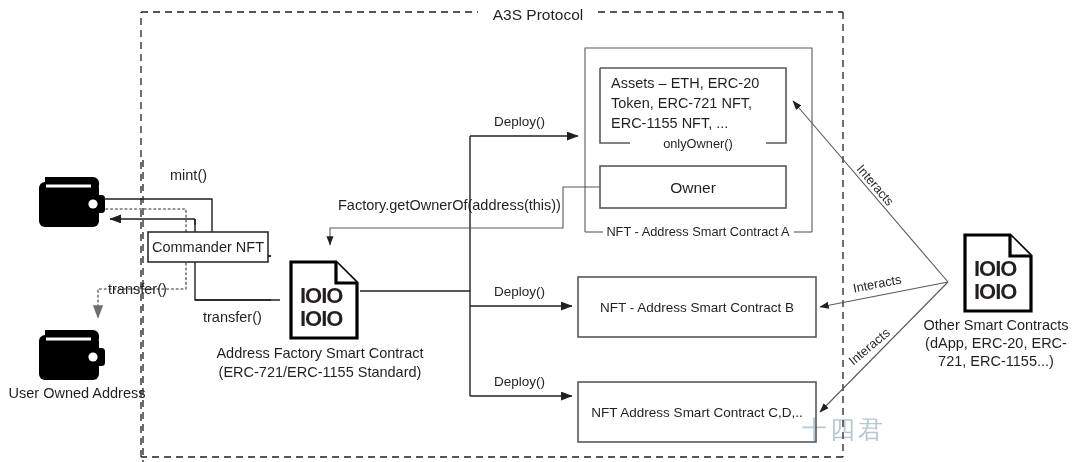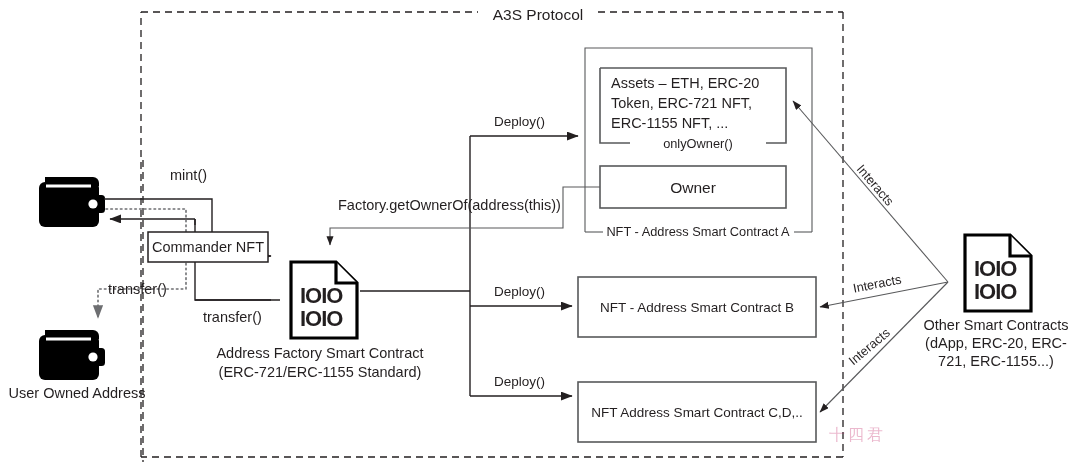--- a/index.html
+++ b/index.html
@@ -15,21 +15,21 @@
   .t15{font-size:14.5px;}
   .t14{font-size:13.5px;}
   .t13{font-size:12.8px;}
   .boxline{fill:#ffffff;stroke:#58595b;stroke-width:1.6;}
   .boxline2{fill:#ffffff;stroke:#231f20;stroke-width:1.5;}
   .thin{stroke:#231f20;stroke-width:1.4;fill:none;}
   .hair{stroke:#58595b;stroke-width:1.1;fill:none;}
   .dashline{stroke:#231f20;stroke-width:1.3;fill:none;stroke-dasharray:7 5;}
   .dotline{stroke:#6d6e71;stroke-width:1.6;fill:none;stroke-dasharray:1.6 3.2;stroke-linecap:round;}
   .wm{position:absolute;right:8px;bottom:16px;display:flex;align-items:center;gap:9px;opacity:.30;}
-  .wm-txt{font-size:16px;color:#be185d;letter-spacing:3px;font-family:"DejaVu Sans",sans-serif;}
+  .wm-txt{font-size:25px;color:#0c4a6e;letter-spacing:3px;font-family:"DejaVu Sans",sans-serif;}
 </style>
 </head>
 <body>
 
 <div id="stage">
 
   <svg viewBox="0 0 1080 462">
     <defs>
       <marker id="ah" markerWidth="9" markerHeight="9" refX="8" refY="3.2" orient="auto" markerUnits="strokeWidth">
         <path d="M0,0 L8.5,3.2 L0,6.4 z" fill="#231f20"></path>

